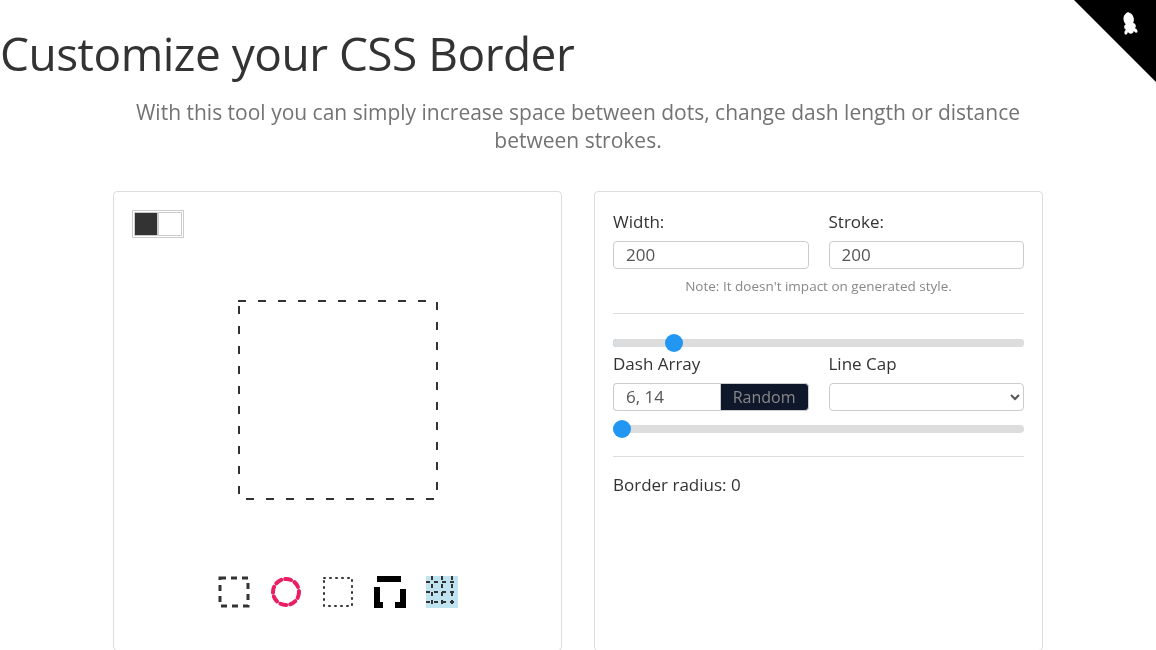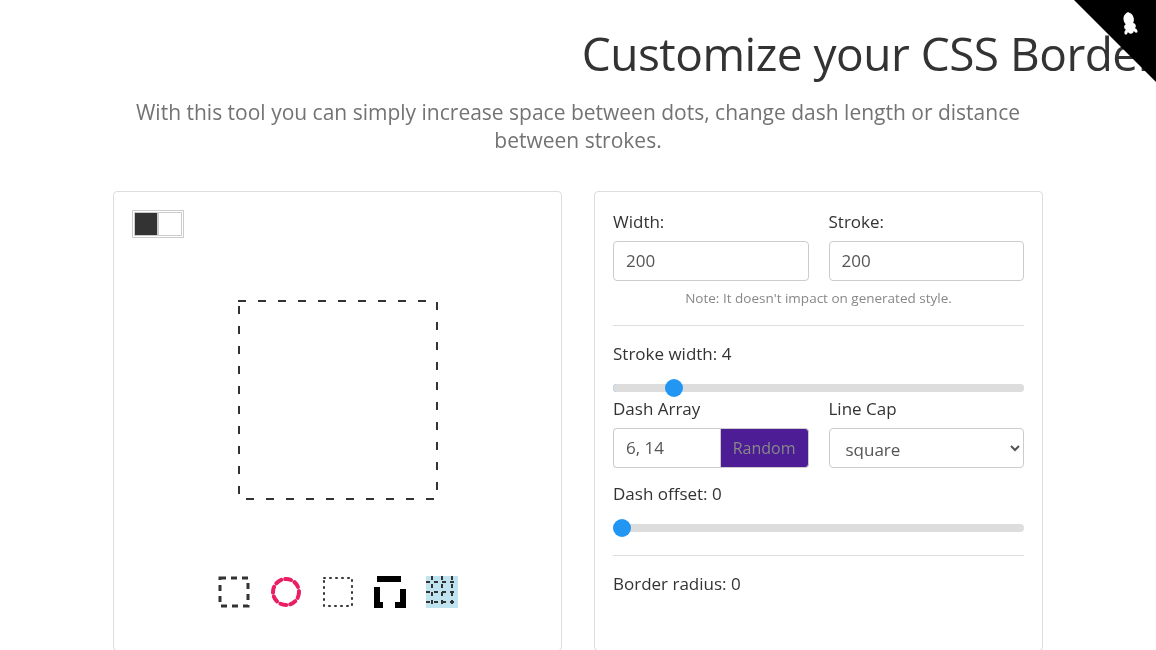--- a/index.html
+++ b/index.html
@@ -28,21 +28,21 @@
     top: 10px;
     right: -74px;
     width: 32px;
     height: 32px;
     fill: #fff;
     transform: rotate(-10deg);
   }
   h1.title {
     font-weight: 400;
     font-size: 46px;
-    text-align: right;
+    text-align: left;
     margin-top: 22px;
     letter-spacing: -0.5px;
     color: #333;
   }
   .subtitle {
     font-size: 21px;
     text-align: center;
     max-width: 920px;
     margin: 14px auto 0;
     color: #737373;
@@ -99,21 +99,21 @@
   }
   .row { display: flex; gap: 20px; }
   .col { flex: 1; }
   input[type="text"], select {
     width: 100%;
     font-size: 17px;
     padding: 8px 12px;
     border: 1px solid #ccc;
     border-radius: 4px;
     color: #555;
-    height: 40px;
+    height: 28px;
     background: #fff;
     font-family: inherit;
   }
   select { appearance: auto; }
   .note {
     font-size: 13.5px;
     color: #888;
     margin-top: 8px;
     text-align: center;
   }
@@ -166,21 +166,21 @@
     border-bottom-right-radius: 0;
     border-right: none;
   }
   .input-group .addon-btn {
     border: 1px solid #ccc;
     border-top-right-radius: 4px;
     border-bottom-right-radius: 4px;
     padding: 0 12px;
     font-size: 16px;
     color: #888;
-    background: #4c1d95;
+    background: #0f172a;
     display: flex;
     align-items: center;
     cursor: pointer;
   }
   .ctrl-block { margin-bottom: 4px; }
   .stroke-track {
     background: linear-gradient(to right, #2196F3 0%, #2196F3 var(--pct,0%), #ddd var(--pct,0%), #ddd 100%);
   }
 </style>
 </head>
@@ -245,44 +245,38 @@
       </div>
       <div class="col">
         <label class="field-label">Stroke:</label>
         <input type="text" value="200" style="">
       </div>
     </div>
     <div class="note">Note: It doesn't impact on generated style.</div>
 
     <div class="divider"></div>
 
-    <div class="slider-label">
-      <span>Stroke width: </span><span>4</span>
-    </div>
     <input type="range" min="0" max="30" value="4" style="--pct: 13%;" class="stroke-track">
 
     <div class="row" style="">
       <div class="col">
         <label class="field-label">Dash Array</label>
         <div class="input-group">
           <input type="text" value="6, 14" style="">
           <div class="addon-btn">Random</div>
         </div>
       </div>
       <div class="col">
         <label class="field-label">Line Cap</label>
         <select>
           <option>square</option>
         </select>
       </div>
     </div>
 
-    <div class="slider-label" style="margin-top:14px">
-      <span>Dash offset: </span><span>0</span>
-    </div>
     <input type="range" min="0" max="100" value="0" style="">
 
     <div class="divider"></div>
 
     <div class="slider-label">
       <span>Border radius: </span><span>0</span>
     </div>
     
 
   </div>

